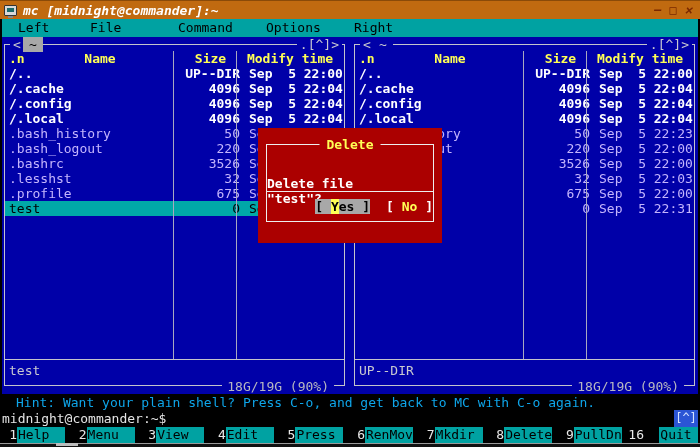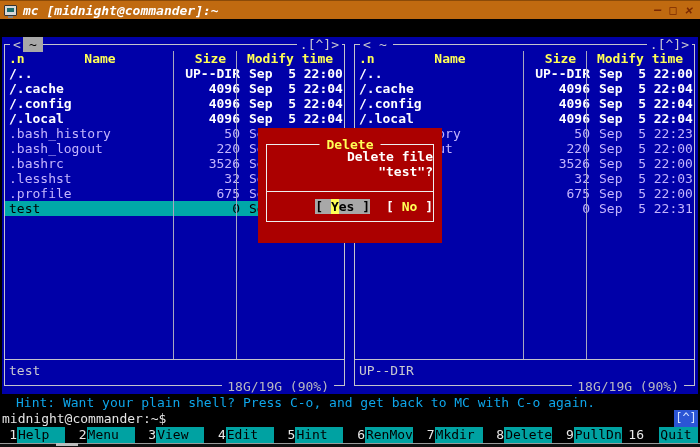--- a/index.html
+++ b/index.html
@@ -47,21 +47,21 @@
   .row.sel  { background:#00a8a8; color:#000; }
   .vsep { position:absolute; top:6px; width:1px; height:308px; background:#a8a8c0; z-index:2; }
   .vsep.v1 { left:168px; } .vsep.v2 { left:231px; }
   .hsep { position:absolute; top:314px; left:0; right:0; height:1px; background:#c4c4cc; }
   .mini { position:absolute; top:318px; left:0; right:0; height:15px; color:#c8c8d0; padding-left:4px; }
   .free { position:absolute; bottom:-9px; right:10px; background:#0000a8; color:#b8b8c0; padding:0 5px; height:15px; z-index:3; }
   
   .dialog { position:absolute; left:256px; top:91px; width:184px; height:115px; background:#ab0000; z-index:10; }
   .dlg-box { position:absolute; left:8px; right:8px; top:16px; bottom:21px; border:1px solid #eee; }
   .dlg-title { position:absolute; top:-8px; left:50%; transform:translateX(-50%); background:#ab0000; color:#ffff55; font-weight:bold; padding:0 7px; white-space:pre; }
-  .dlg-line { position:absolute; left:0; right:0; text-align:right; color:#fff; font-weight:bold; white-space:pre; }
+  .dlg-line { position:absolute; left:0; right:0; text-align:left; color:#fff; font-weight:bold; white-space:pre;margin-top:27px; }
   .dlg-line.l1 { top:4px; } .dlg-line.l2 { top:19px; }
   .dlg-hsep { position:absolute; left:0; right:0; bottom:29px; height:1px; background:#eee; }
   .dlg-btns { position:absolute; bottom:7px; left:0; right:0; display:flex; justify-content:flex-end; gap:16px; font-weight:bold; white-space:pre; }
   .btn-yes { background:#a8a8a8; color:#000; cursor:default; }
   .btn-yes .hot { background:#ffff55; color:#000; }
   .btn-no { color:#fff; cursor:default; }
   .btn-no .hot { color:#ffff55; }
   
   .hint { position:absolute; left:16px; top:395px; width:696px; height:15px; color:#0ea5e9; white-space:pre; overflow:hidden; }
   .cmdline { position:absolute; left:2px; top:411px; width:696px; height:16px; color:#e4e4e4; white-space:pre; }
@@ -82,20 +82,27 @@
   <div class="titlebar">
     <span class="term-icon"></span>
     <span class="title-text">mc [midnight@commander]:~</span>
     <span class="win-btns">
       <span class="win-btn">–</span>
       <span class="win-btn">□</span>
       <span class="win-btn">✕</span>
     </span>
   </div>
 
+  <div class="menubar">
+    <span class="menu-item" style="left:16px">Left</span>
+    <span class="menu-item" style="left:88px">File</span>
+    <span class="menu-item" style="left:176px">Command</span>
+    <span class="menu-item" style="left:264px">Options</span>
+    <span class="menu-item" style="left:352px">Right</span>
+  </div>
 
   <div class="field">
 
     <div class="panel left active">
       <span class="chip hist">&lt;</span>
       <span class="chip path">~</span>
       <span class="chip corner">.[^]&gt;</span>
       <div class="hdr">
         <span class="h-sort">.n</span>
         <span class="h-name">Name</span>
@@ -182,21 +189,21 @@
     <div class="fkey">
         <span class="num">3</span>
         <span class="lbl">View</span>
       </div>
     <div class="fkey">
         <span class="num">4</span>
         <span class="lbl">Edit</span>
       </div>
     <div class="fkey">
         <span class="num">5</span>
-        <span class="lbl">Hint</span>
+        <span class="lbl">Press</span>
       </div>
     <div class="fkey">
         <span class="num">6</span>
         <span class="lbl">RenMov</span>
       </div>
     <div class="fkey">
         <span class="num">7</span>
         <span class="lbl">Mkdir</span>
       </div>
     <div class="fkey">

